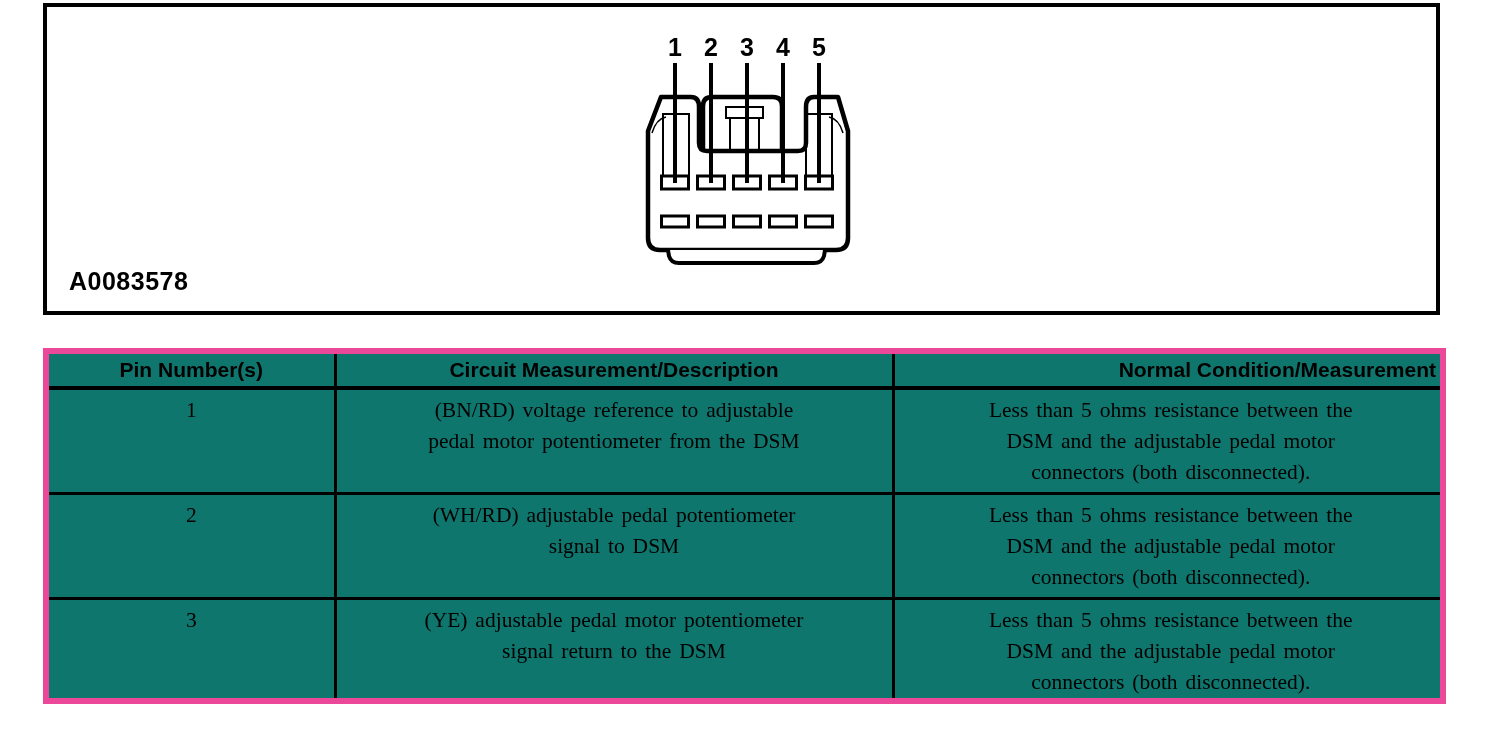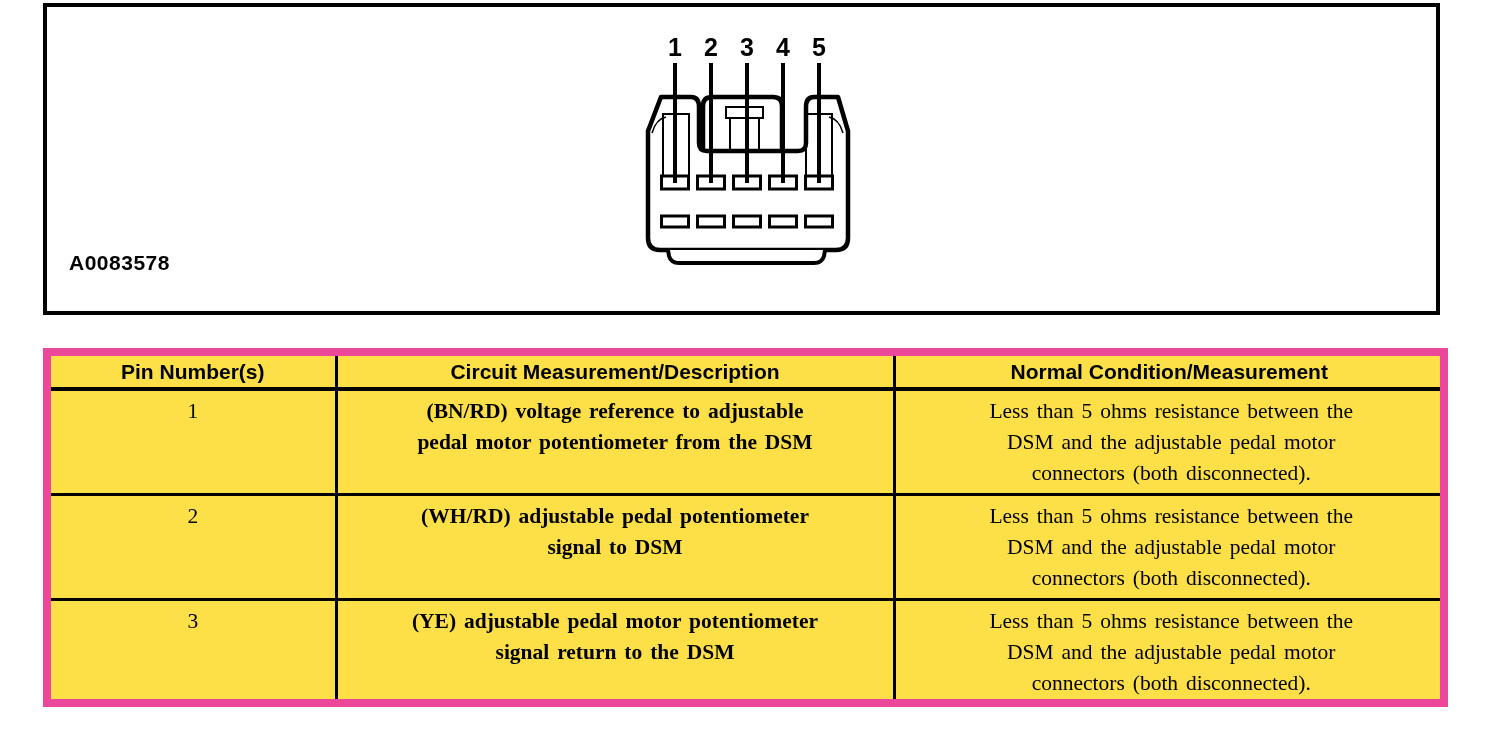--- a/index.html
+++ b/index.html
@@ -37,72 +37,71 @@
     text-align: center;
     font-family: "Liberation Sans", sans-serif;
     font-weight: bold;
     font-size: 25px;
     line-height: 25px;
     color: #000;
   }
   .figure-id {
     position: absolute;
     left: 22px;
-    top: 244px;
+    top: 260px;
     font-family: "Liberation Sans", sans-serif;
     font-weight: 600;
-    font-size: 21px;
+    font-size: 25px;
     letter-spacing: 0.5px;
     color: #000;
   }
 
   
   table.pinout {
     position: absolute;
     left: 43px;
     top: 348px;
     width: 1397px;
     border-collapse: collapse;
     table-layout: fixed;
-    background: #fde047;
-    border: 8px solid #ec4899;
+    background: #0f766e;
+    border: 6px solid #ec4899;
   }
   table.pinout col.c1 { width: 289px; }
   table.pinout col.c2 { width: 558px; }
   table.pinout col.c3 { width: 550px; }
   table.pinout th, table.pinout td {
     border: 3px solid #000;
     vertical-align: top;
   }
   table.pinout th {
     height: 37px;
     vertical-align: middle;
     font-family: "Liberation Sans", sans-serif;
     font-weight: bold;
     font-size: 21px;
     text-align: center;
     padding: 2px 4px;
   }
-  table.pinout th.normal-h { text-align: center; padding-left: 7px; }
+  table.pinout th.normal-h { text-align: right; padding-left: 7px; }
   table.pinout thead th { border-bottom: 4px solid #000; }
   table.pinout td {
     font-size: 21.5px;
     line-height: 31px;
     word-spacing: 2.5px;
     padding-top: 5px;
   }
   table.pinout tr.r-tall td { height: 105px; }
   table.pinout tr.r-last td { height: 100px; }
   td.pin-cell   { text-align: center; }
   td.circuit-cell {
     text-align: center;
     white-space: pre-line;
     padding-left: 30px;
     padding-right: 30px;
-    font-weight: bold;
   }
   td.normal-cell {
     text-align: center;
     white-space: pre-line;
     padding-left: 13px;
     padding-right: 6px;
   }
 </style>
 </head>
 <body>

